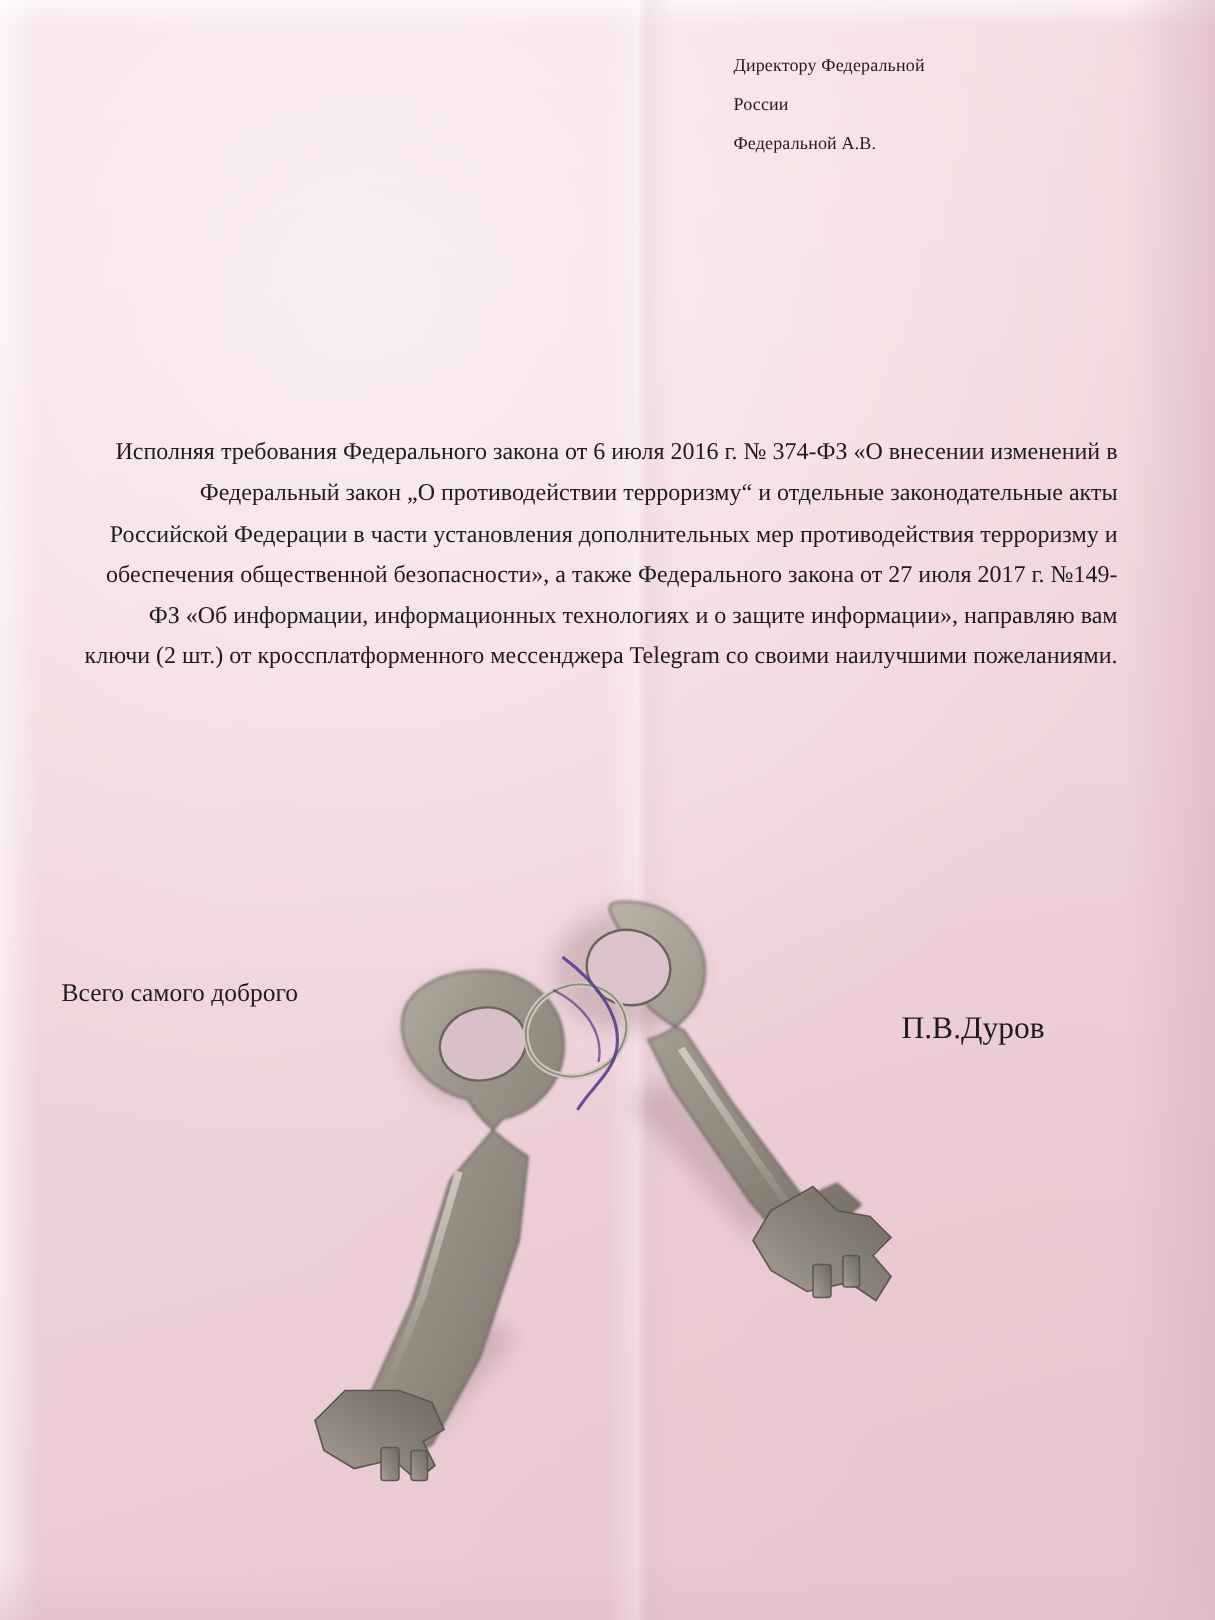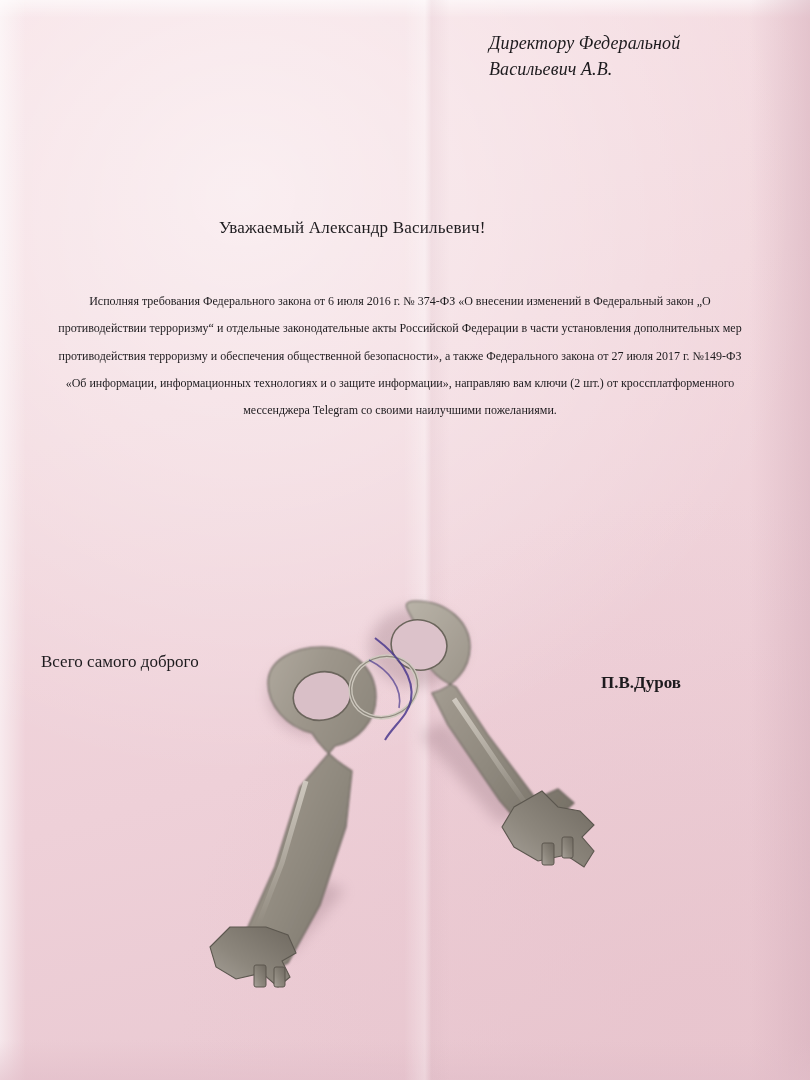--- a/index.html
+++ b/index.html
@@ -41,59 +41,57 @@
     background: linear-gradient(0deg, rgba(226,190,201,0.6), rgba(226,190,201,0));
     pointer-events: none;
   }
 
   
   .addressee {
     position: absolute;
     left: 489px;
     top: 30px;
     width: 300px;
-    font-size: 18px;
+    font-size: 12px;
     line-height: 26px;
     letter-spacing: 0.1px;
-    font-style: italic;
   }
   .addressee div { white-space: nowrap; }
 
   .salutation {
     position: absolute;
     left: 219px;
     top: 218px;
     font-size: 17px;
     letter-spacing: 0.2px;
   }
 
   .body-text {
     position: absolute;
     left: 55px;
     top: 288px;
     width: 690px;
-    font-size: 12px;
+    font-size: 16px;
     line-height: 27.3px;
-    text-align: center;
+    text-align: right;
   }
   .body-text p { margin: 0; }
   .body-text .first-line { text-indent: 0; }
 
   .closing {
     position: absolute;
     left: 41px;
     top: 652px;
     font-size: 17px;
   }
   .signer {
     position: absolute;
     left: 601px;
     top: 673px;
-    font-size: 17px;
-    font-weight: bold;
+    font-size: 21px;
   }
 
   
   .crease {
     position: absolute;
     left: 404px; top: 0; width: 46px; height: 1080px;
     background: linear-gradient(90deg, rgba(255,255,255,0.0), rgba(255,255,255,0.30) 45%, rgba(214,180,190,0.18) 60%, rgba(255,255,255,0.0));
     pointer-events: none;
   }
 
@@ -121,24 +119,24 @@
 <div id="page">
 
   <div class="edge-top"></div>
   <div class="edge-left"></div>
   <div class="edge-right"></div>
   <div class="edge-bottom"></div>
   <div class="crease"></div>
 
   <div class="addressee">
     <div>Директору Федеральной</div>
-    <div>Васильевич А.В.</div>
-  </div>
-
-  <div class="salutation">Уважаемый Александр Васильевич!</div>
+    <div>России</div>
+    <div>Федеральной А.В.</div>
+  </div>
+
 
   <div class="body-text">
     <p class="first-line">Исполняя требования Федерального закона от 6 июля 2016 г. № 374-ФЗ «О внесении изменений в Федеральный закон „О противодействии терроризму“ и отдельные законодательные акты Российской Федерации в части установления дополнительных мер противодействия терроризму и обеспечения общественной безопасности», а также Федерального закона от 27 июля 2017 г. №149-ФЗ «Об информации, информационных технологиях и о защите информации», направляю вам ключи (2 шт.) от кроссплатформенного мессенджера Telegram со своими наилучшими пожеланиями.</p>
   </div>
 
   <div class="closing">Всего самого доброго</div>
   <div class="signer">П.В.Дуров</div>
 
   <div class="keys">
     <svg width="470" height="420" viewBox="0 0 470 420" xmlns="http://www.w3.org/2000/svg">

